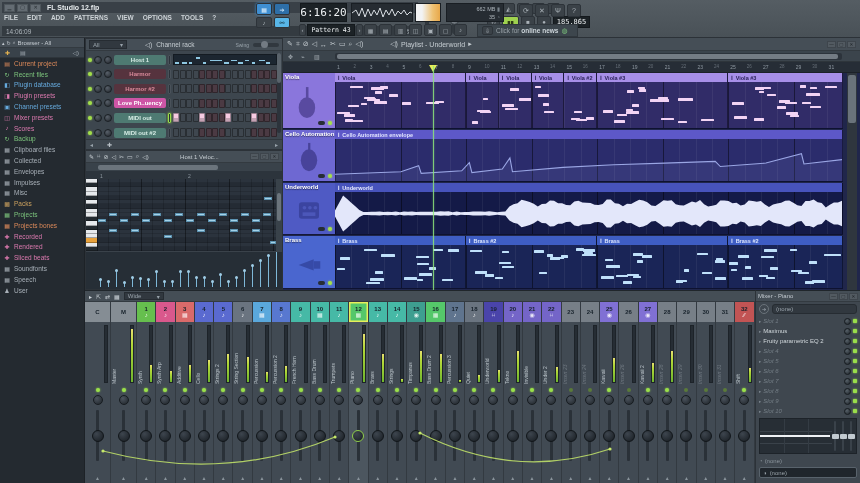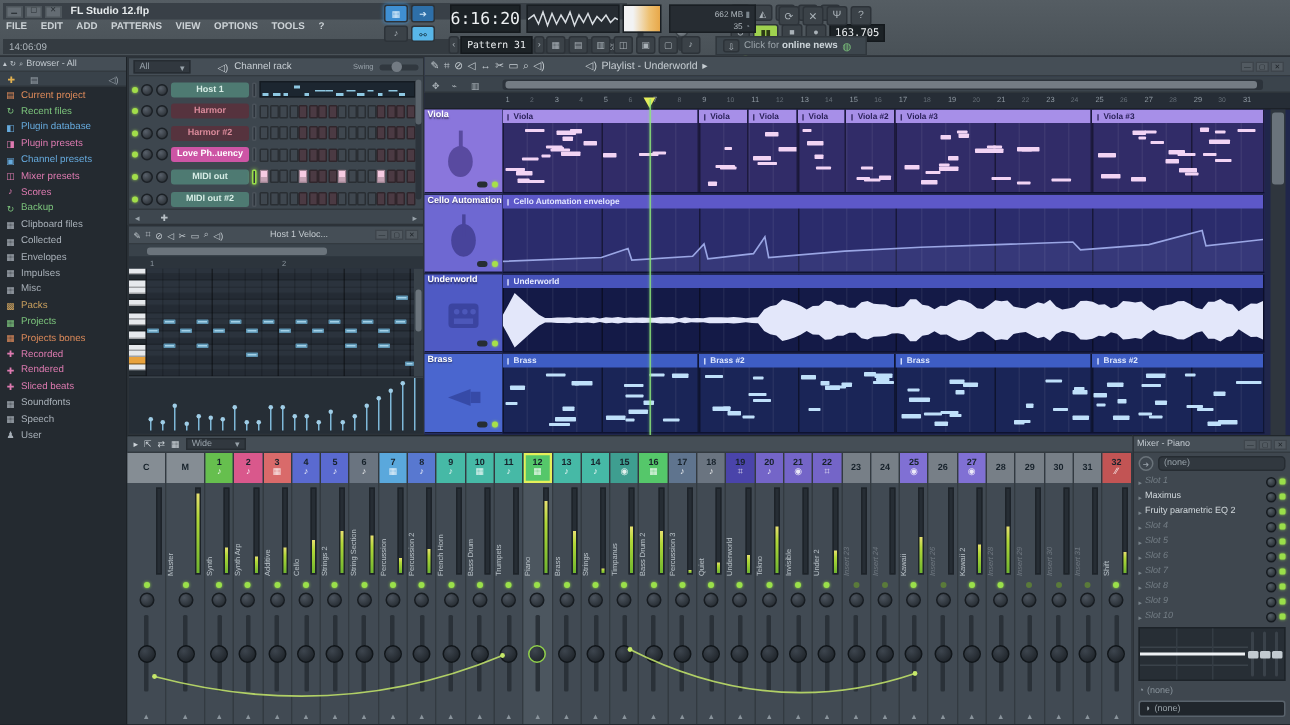--- a/index.html
+++ b/index.html
@@ -114,21 +114,21 @@
         <div class="tbtn" style="width: 13px; height: 11px;">◭</div>
         <div class="tbtn" style="width: 13px; height: 11px; color: rgb(232, 136, 60); font-weight: bold;">3:2</div>
         <div class="tbtn" style="width: 13px; height: 11px;">⊞</div>
         <div class="tbtn" style="width: 13px; height: 11px;">⊚</div>
       </div>
     <div class="abs" style="left:487px;top:16px;display:flex;gap:2px;align-items:center">
       <div class="tbtn" style="width:13px;height:12px">↻</div>
       <div class="tbtn" style="width:17px;height:12px;background:#9fd24f;color:#2c3a14;font-weight:bold">▮▮</div>
       <div class="tbtn" style="width:14px;height:12px">■</div>
       <div class="tbtn" style="width:14px;height:12px">●</div>
-      <div class="lcd" style="width:37px;height:12px;font-size:7px">163.705</div>
+      <div class="lcd" style="width:37px;height:12px;font-size:7px">185.865</div>
     </div>
     <div class="vslider" style="left:492px;top:32px;width:26px;height:3px"></div>
     <div class="abs" style="left:494px;top:30.5px;width:6px;height:6px;border-radius:50%;background:#9fd24f"></div>
 
     <div class="abs" style="left:256px;top:3px;display:flex;gap:2px">
       <div class="tbtn" style="width:16px;height:12px;background:#3f8fd2;color:#dff0fc;box-shadow:0 0 3px #3f8fd2">▦</div>
       <div class="tbtn" style="width:16px;height:12px;background:#2e6fa8;color:#cfe6f8">➔</div>
     </div>
     <div class="abs" style="left:256px;top:17px;display:flex;gap:2px">
       <div class="tbtn" style="width:16px;height:11px">♪</div>
@@ -151,21 +151,21 @@
 
     <div class="abs" style="left:519px;top:4px;display:flex;gap:2px">
       <div class="tbtn" style="width:14px;height:13px;font-size:7px">⟳</div>
       <div class="tbtn" style="width:14px;height:13px;font-size:7px">✕</div>
       <div class="tbtn" style="width:14px;height:13px;font-size:7px">Ψ</div>
       <div class="tbtn" style="width:14px;height:13px;font-size:7px">?</div>
     </div>
 
     <div class="abs" style="left:299px;top:24px;display:flex;gap:1px;align-items:center">
       <div class="tbtn" style="width:7px;height:12px">‹</div>
-      <div class="lcd" style="width:48px;height:12px;font-size:6.5px">Pattern 31</div>
+      <div class="lcd" style="width:48px;height:12px;font-size:6.5px">Pattern 43</div>
       <div class="tbtn" style="width:7px;height:12px">›</div>
     </div>
     <div id="trow2" class="abs" style="left:364px;top:24px;display:flex;gap:2px">
         <div class="tbtn" style="width: 13px; height: 12px;">▦</div>
         <div class="tbtn" style="width: 13px; height: 12px;">▤</div>
         <div class="tbtn" style="width: 13px; height: 12px;">▥</div>
         <div class="tbtn" style="width: 13px; height: 12px;">◫</div>
         <div class="tbtn" style="width: 13px; height: 12px;">▣</div>
         <div class="tbtn" style="width: 13px; height: 12px;">▢</div>
         <div class="tbtn" style="width: 13px; height: 12px;">♪</div>

